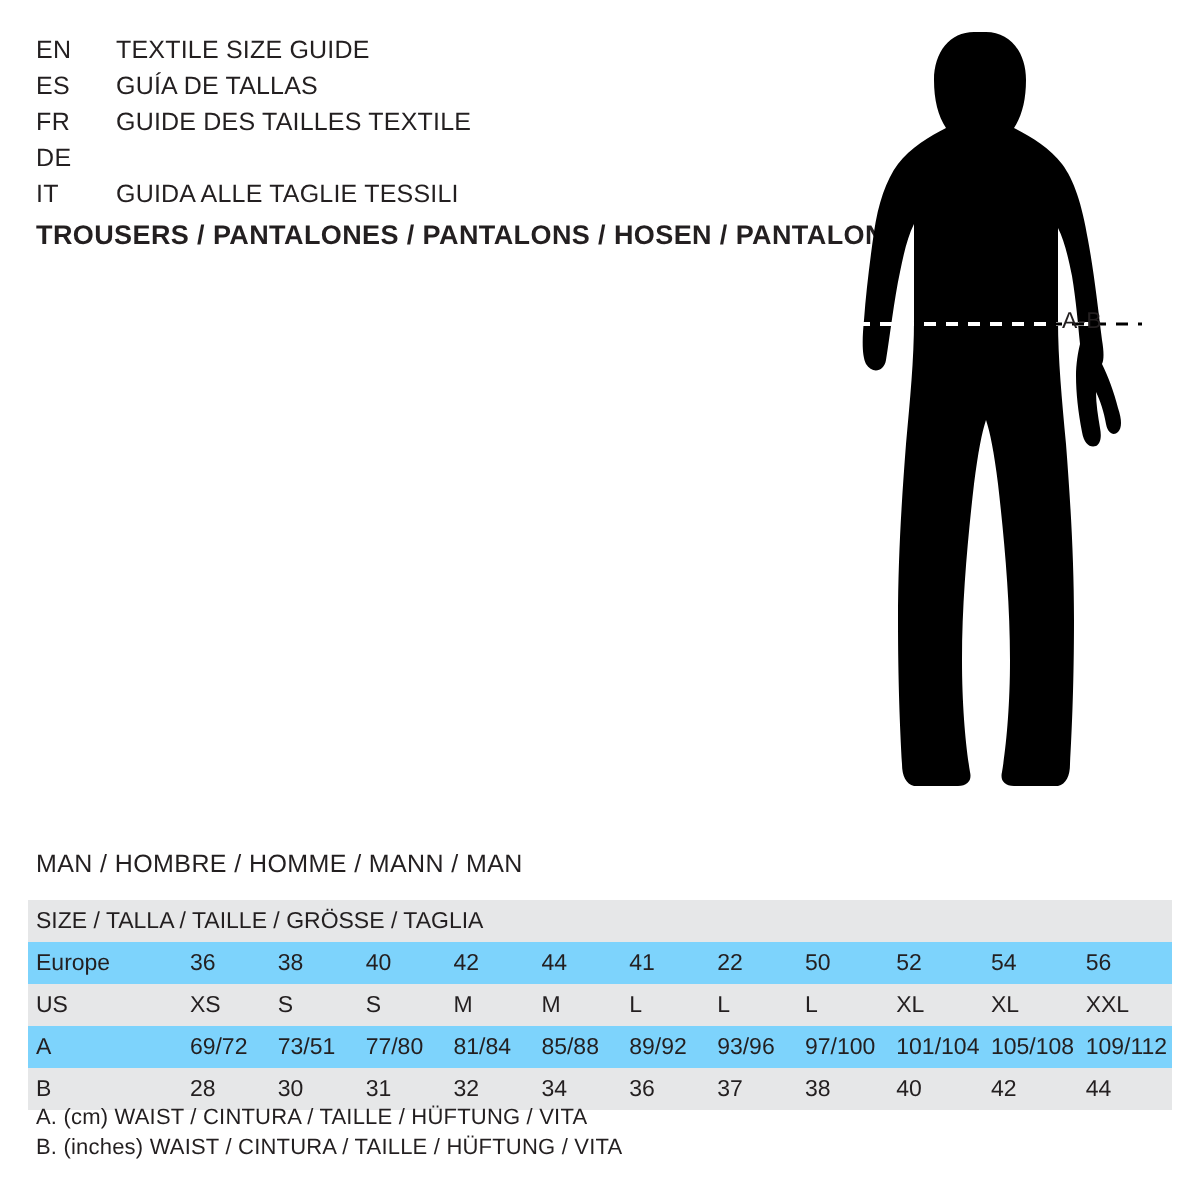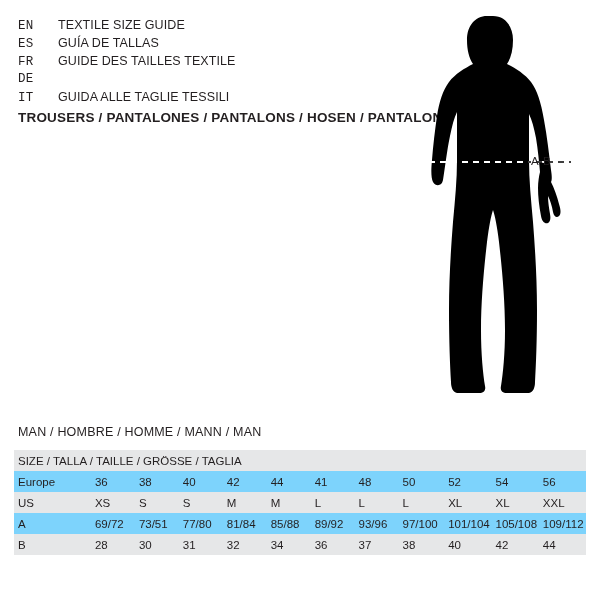--- a/index.html
+++ b/index.html
@@ -31,21 +31,20 @@
   .lang-row {
     display: flex;
     align-items: baseline;
     height: 18px;
     line-height: 18px;
   }
   .lang-code {
     width: 40px;
     font-size: 12.5px;
     letter-spacing: .2px;
-    font-family: Liberation Mono, monospace;
   }
   .lang-text {
     font-size: 12.5px;
     letter-spacing: .1px;
   }
 
   .section-title {
     position: absolute;
     left: 18px;
     top: 110px;
@@ -205,21 +204,21 @@
       <td class="rowlabel" colspan="12">SIZE / TALLA / TAILLE / GRÖSSE / TAGLIA</td>
     </tr>
     <tr class="plain">
       <td class="rowlabel">Europe</td>
       <td class="c">36</td>
       <td class="c">38</td>
       <td class="c">40</td>
       <td class="c">42</td>
       <td class="c">44</td>
       <td class="c">41</td>
-      <td class="c">48</td>
+      <td class="c">22</td>
       <td class="c">50</td>
       <td class="c">52</td>
       <td class="c">54</td>
       <td class="c">56</td>
     </tr>
     <tr class="shaded">
       <td class="rowlabel">US</td>
       <td class="c">XS</td>
       <td class="c">S</td>
       <td class="c">S</td>
@@ -256,14 +255,18 @@
       <td class="c">36</td>
       <td class="c">37</td>
       <td class="c">38</td>
       <td class="c">40</td>
       <td class="c">42</td>
       <td class="c">44</td>
     </tr>
   </tbody>
     </table>
 
+  <div class="footnotes">
+    <div>A. (cm) WAIST / CINTURA / TAILLE / HÜFTUNG / VITA</div>
+    <div>B. (inches) WAIST / CINTURA / TAILLE / HÜFTUNG / VITA</div>
+  </div>
 
 </div>
 
 </body></html>

